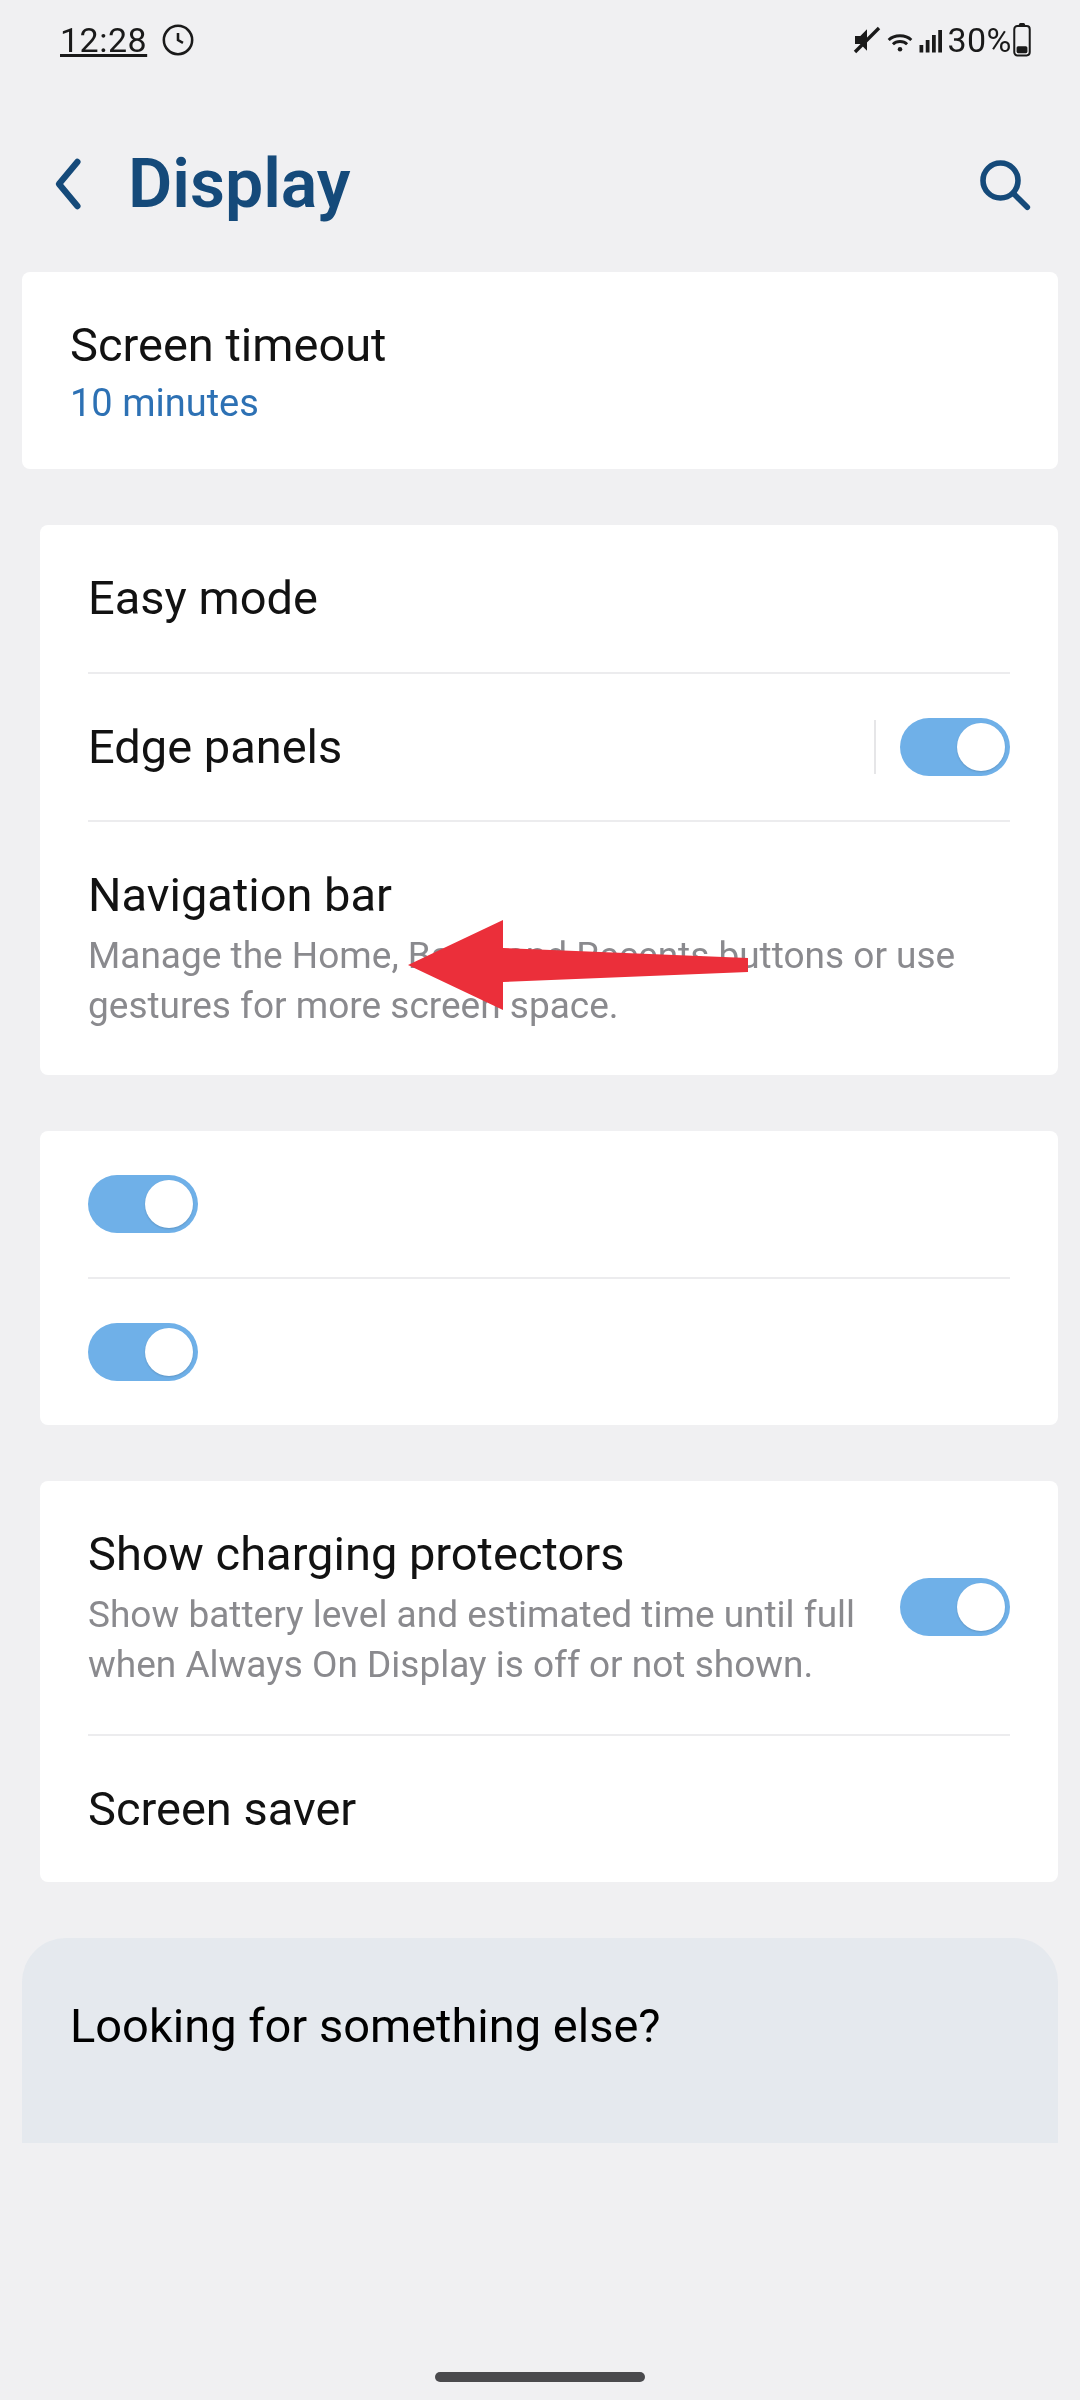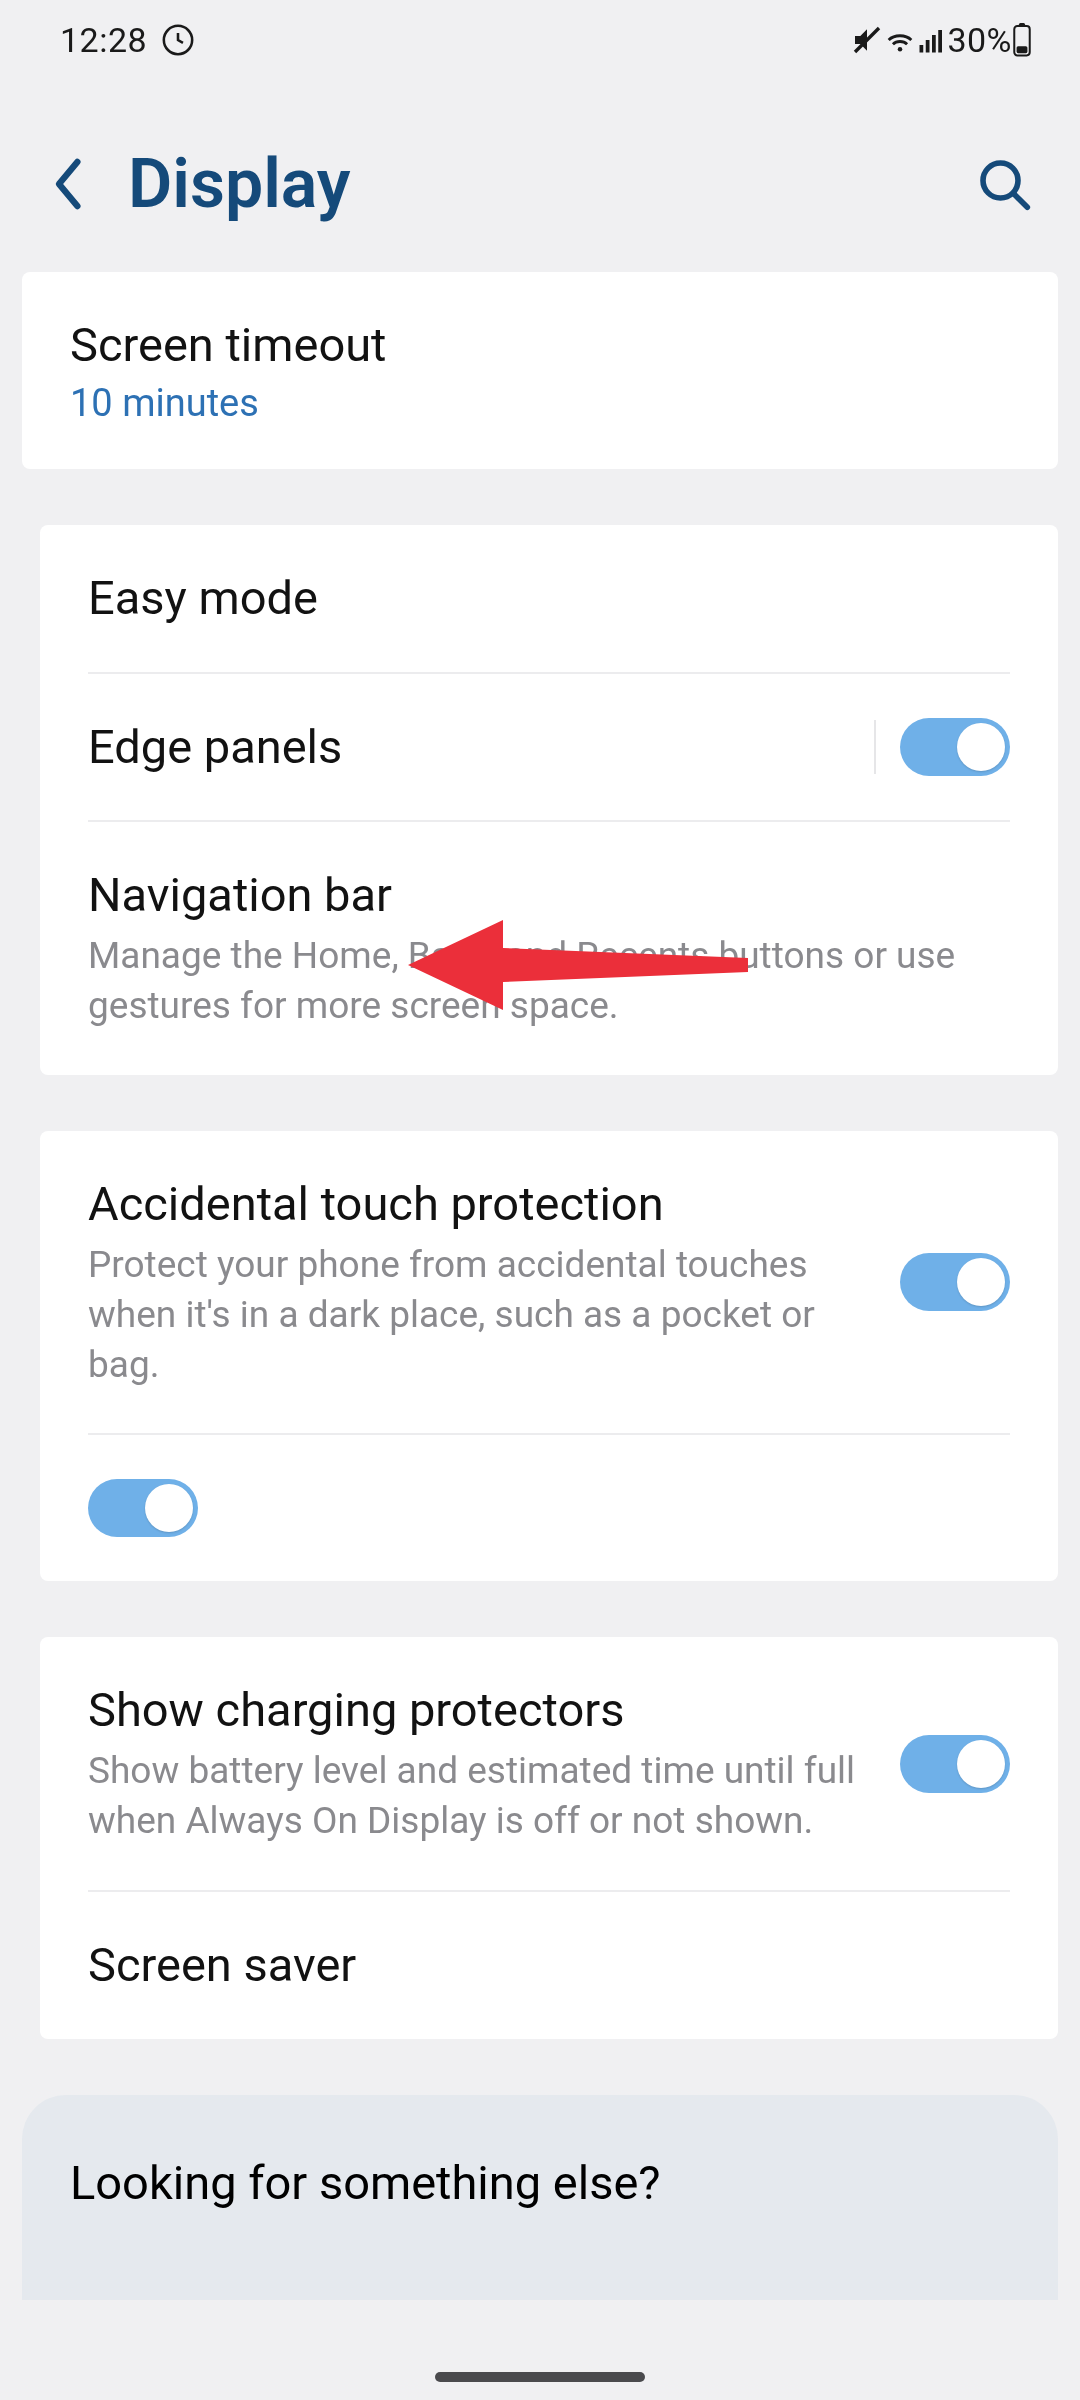--- a/index.html
+++ b/index.html
@@ -23,20 +23,21 @@
       justify-content: space-between;
       padding: 0 48px 0 60px;
       font-size: 34px;
       color: #1a1a1a;
       letter-spacing: 0.5px;
     }
     .status-left {
       display: flex;
       align-items: center;
       gap: 14px;
+      text-decoration: underline;
     }
     .status-right {
       display: flex;
       align-items: center;
       gap: 0;
     }
     .icon-svg {
       display: inline-flex;
       align-items: center;
       justify-content: center;
@@ -264,24 +265,20 @@
         <div class="item-title">Navigation bar</div>
         <div class="item-sub">Manage the Home, Back, and Recents buttons or use gestures for more screen space.</div>
       </div>
     </div>
   </div>
 </div>
 
 <div class="card">
   <div class="item">
     <div class="item-row">
-      <div class="item-text">
-        <div class="item-title">Accidental touch protection</div>
-        <div class="item-sub">Protect your phone from accidental touches when it's in a dark place, such as a pocket or bag.</div>
-      </div>
       <div class="switch on">
           <div class="knob"></div>
         </div>
     </div>
   </div>
   <div class="divider"></div>
   <div class="item">
     <div class="item-row">
       <div class="switch on">
           <div class="knob"></div>

